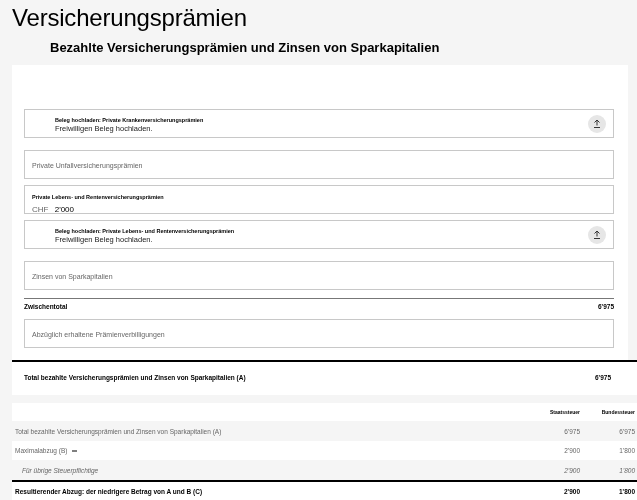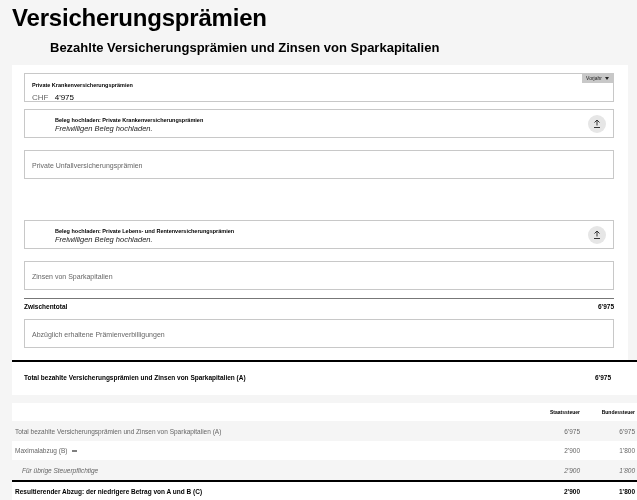--- a/index.html
+++ b/index.html
@@ -1,31 +1,31 @@
 <!DOCTYPE html>
 <html><head>
 <meta charset="utf-8">
 <style>
   * { box-sizing: border-box; margin: 0; padding: 0; }
   html, body { width: 637px; height: 500px; overflow: hidden; }
   body { background: #f5f5f5; font-family: "Liberation Sans", sans-serif; color: #000; position: relative; }
 
-  .page-title { position: absolute; left: 12px; top: 4px; font-size: 24px; font-weight: 700; letter-spacing: -0.2px; }
+  .page-title { position: absolute; left: 12px; top: 4px; font-size: 24px; font-weight: 400; letter-spacing: -0.2px; }
   .section-title { position: absolute; left: 12px; top: 40px; font-size: 13px; font-weight: 900; padding-left: 38px; }
 
   .card { position: absolute; left: 12px; top: 65px; width: 616px; height: 295px; background: #fff; }
 
   .field { position: absolute; left: 12px; width: 590px; border: 1px solid #c8c8c8; background: #fff; }
   .field .flabel { position: absolute; left: 7px; top: 8px; font-size: 5.5px; font-weight: 900; }
   .field .fvalue { position: absolute; left: 7px; top: 19px; font-size: 8px; }
   .field .fvalue .cur { color: #666; margin-right: 4px; }
   .field .fplaceholder { position: absolute; left: 7px; top: 50%; transform: translateY(-50%); font-size: 7px; color: #666; }
 
   .upload .flabel { left: 30px; top: 7px; }
-  .upload .fhint { position: absolute; left: 30px; top: 14px; font-size: 7.5px; color: #222; font-style: italic; }
+  .upload .fhint { position: absolute; left: 30px; top: 14px; font-size: 7.5px; color: #222; }
   .upload-btn { position: absolute; right: 7px; top: 5px; width: 18px; height: 18px; border-radius: 50%; background: #e6e6e6; display: flex; align-items: center; justify-content: center; cursor: pointer; }
   .upload-btn svg { width: 10px; height: 10px; }
 
   .vorjahr { position: absolute; right: 0; top: -1px; width: 31px; height: 10px; background: #c8c8c8; font-size: 5px; display: flex; align-items: center; justify-content: center; gap: 3px; color: #222; cursor: pointer; }
   .vorjahr .caret { width: 0; height: 0; border-left: 2px solid transparent; border-right: 2px solid transparent; border-top: 3px solid #222; }
 
   .subtotal-line { position: absolute; left: 12px; width: 590px; top: 233px; border-top: 1px solid #777; }
   .subtotal { position: absolute; left: 12px; width: 590px; top: 238px; font-size: 6.5px; font-weight: 900; display: flex; justify-content: space-between; }
 
   .total-block { position: absolute; left: 12px; top: 360px; width: 625px; height: 35px; background: #fff; border-top: 2px solid #000; }
@@ -47,46 +47,42 @@
   .minus { display: inline-block; width: 5px; height: 1.5px; background: #000; vertical-align: middle; margin-left: 5px; cursor: pointer; }
 </style>
 </head>
 <body>
 
 <div class="page-title">Versicherungsprämien</div>
 <div class="section-title">Bezahlte Versicherungsprämien und Zinsen von Sparkapitalien</div>
 
 <div class="card">
 
-  <div class="field" style="top:8px;height:29px;">
-    <div class="flabel">Private Krankenversicherungsprämien</div>
-    <div class="fvalue">
-      <span class="cur">CHF</span>
-      <span>4'975</span>
-    </div>
-    <div class="vorjahr">
-      <span>Vorjahr</span>
-      <span class="caret"></span>
-    </div>
-  </div>
 
   <div class="field upload" style="top:44px;height:29px;">
     <div class="flabel">Beleg hochladen: Private Krankenversicherungsprämien</div>
     <div class="fhint">Freiwilligen Beleg hochladen.</div>
     <div class="upload-btn">
       <svg viewBox="0 0 10 10">
           <path d="M5 1 L2.5 3.5 M5 1 L7.5 3.5 M5 1 L5 6.5 M2 8.5 L8 8.5" stroke="#333" stroke-width="1" fill="none"></path>
         </svg>
     </div>
   </div>
 
   <div class="field" style="top:85px;height:29px;">
     <div class="fplaceholder">Private Unfallversicherungsprämien</div>
   </div>
 
+  <div class="field" style="top:120px;height:29px;">
+    <div class="flabel">Private Lebens- und Rentenversicherungsprämien</div>
+    <div class="fvalue">
+      <span class="cur">CHF</span>
+      <span>2'000</span>
+    </div>
+  </div>
 
   <div class="field upload" style="top:155px;height:29px;">
     <div class="flabel">Beleg hochladen: Private Lebens- und Rentenversicherungsprämien</div>
     <div class="fhint">Freiwilligen Beleg hochladen.</div>
     <div class="upload-btn">
       <svg viewBox="0 0 10 10">
           <path d="M5 1 L2.5 3.5 M5 1 L7.5 3.5 M5 1 L5 6.5 M2 8.5 L8 8.5" stroke="#333" stroke-width="1" fill="none"></path>
         </svg>
     </div>
   </div>

